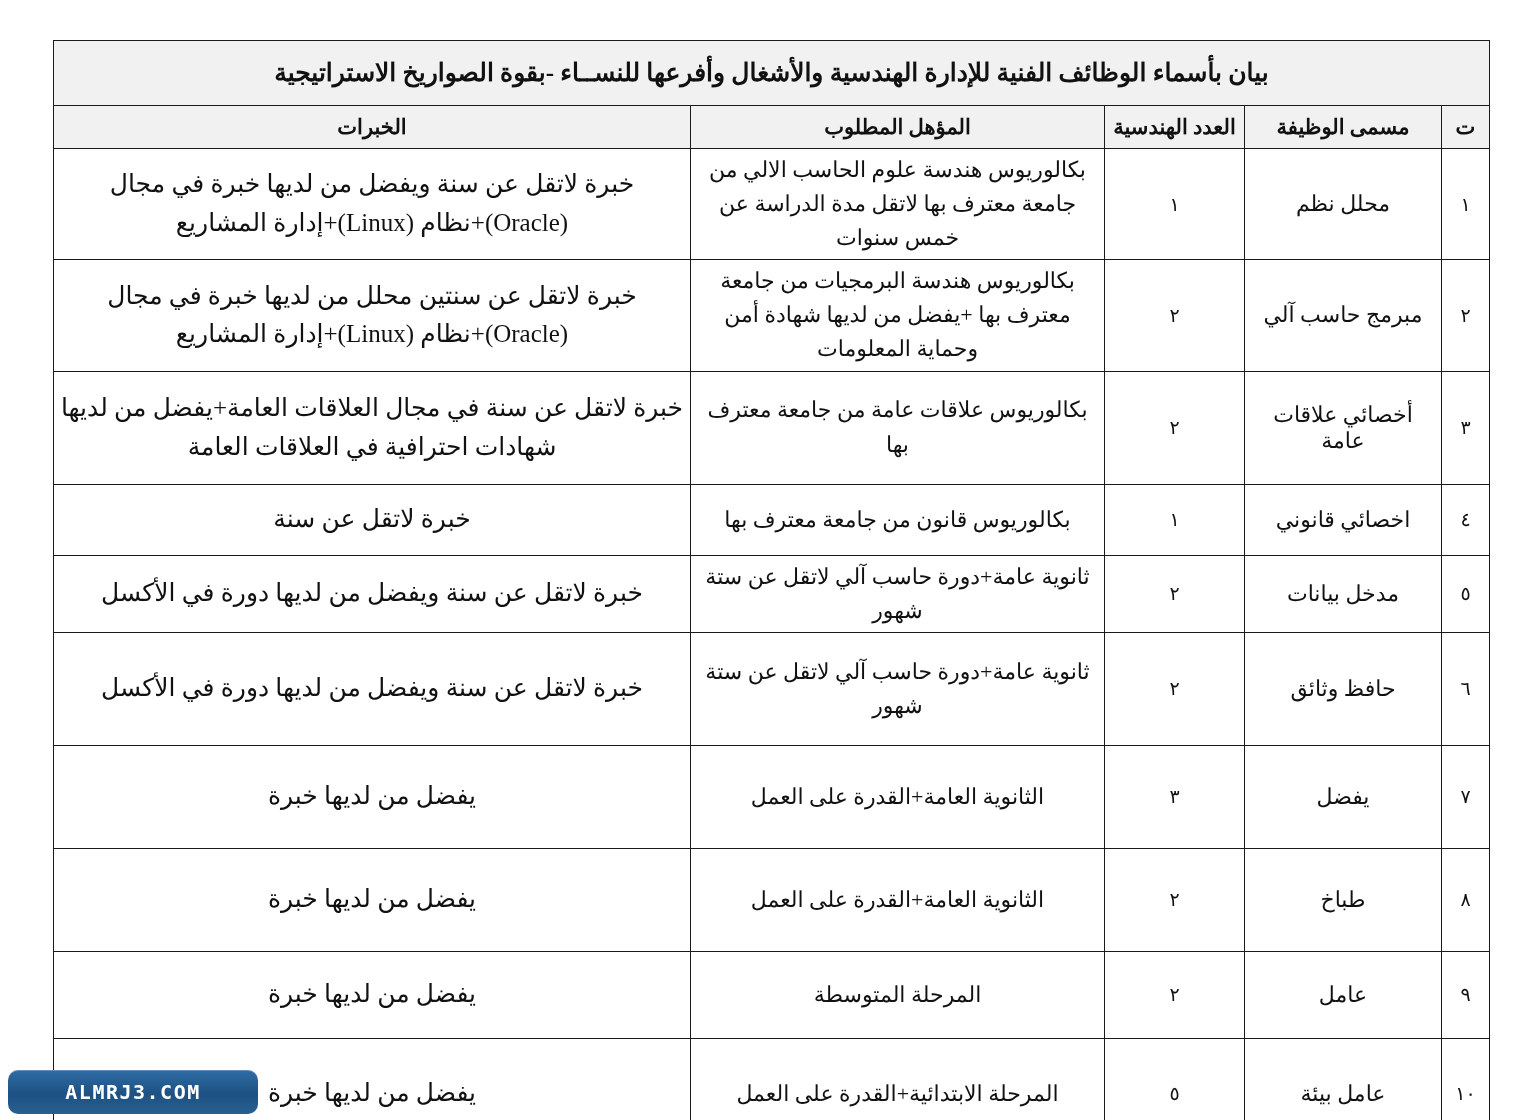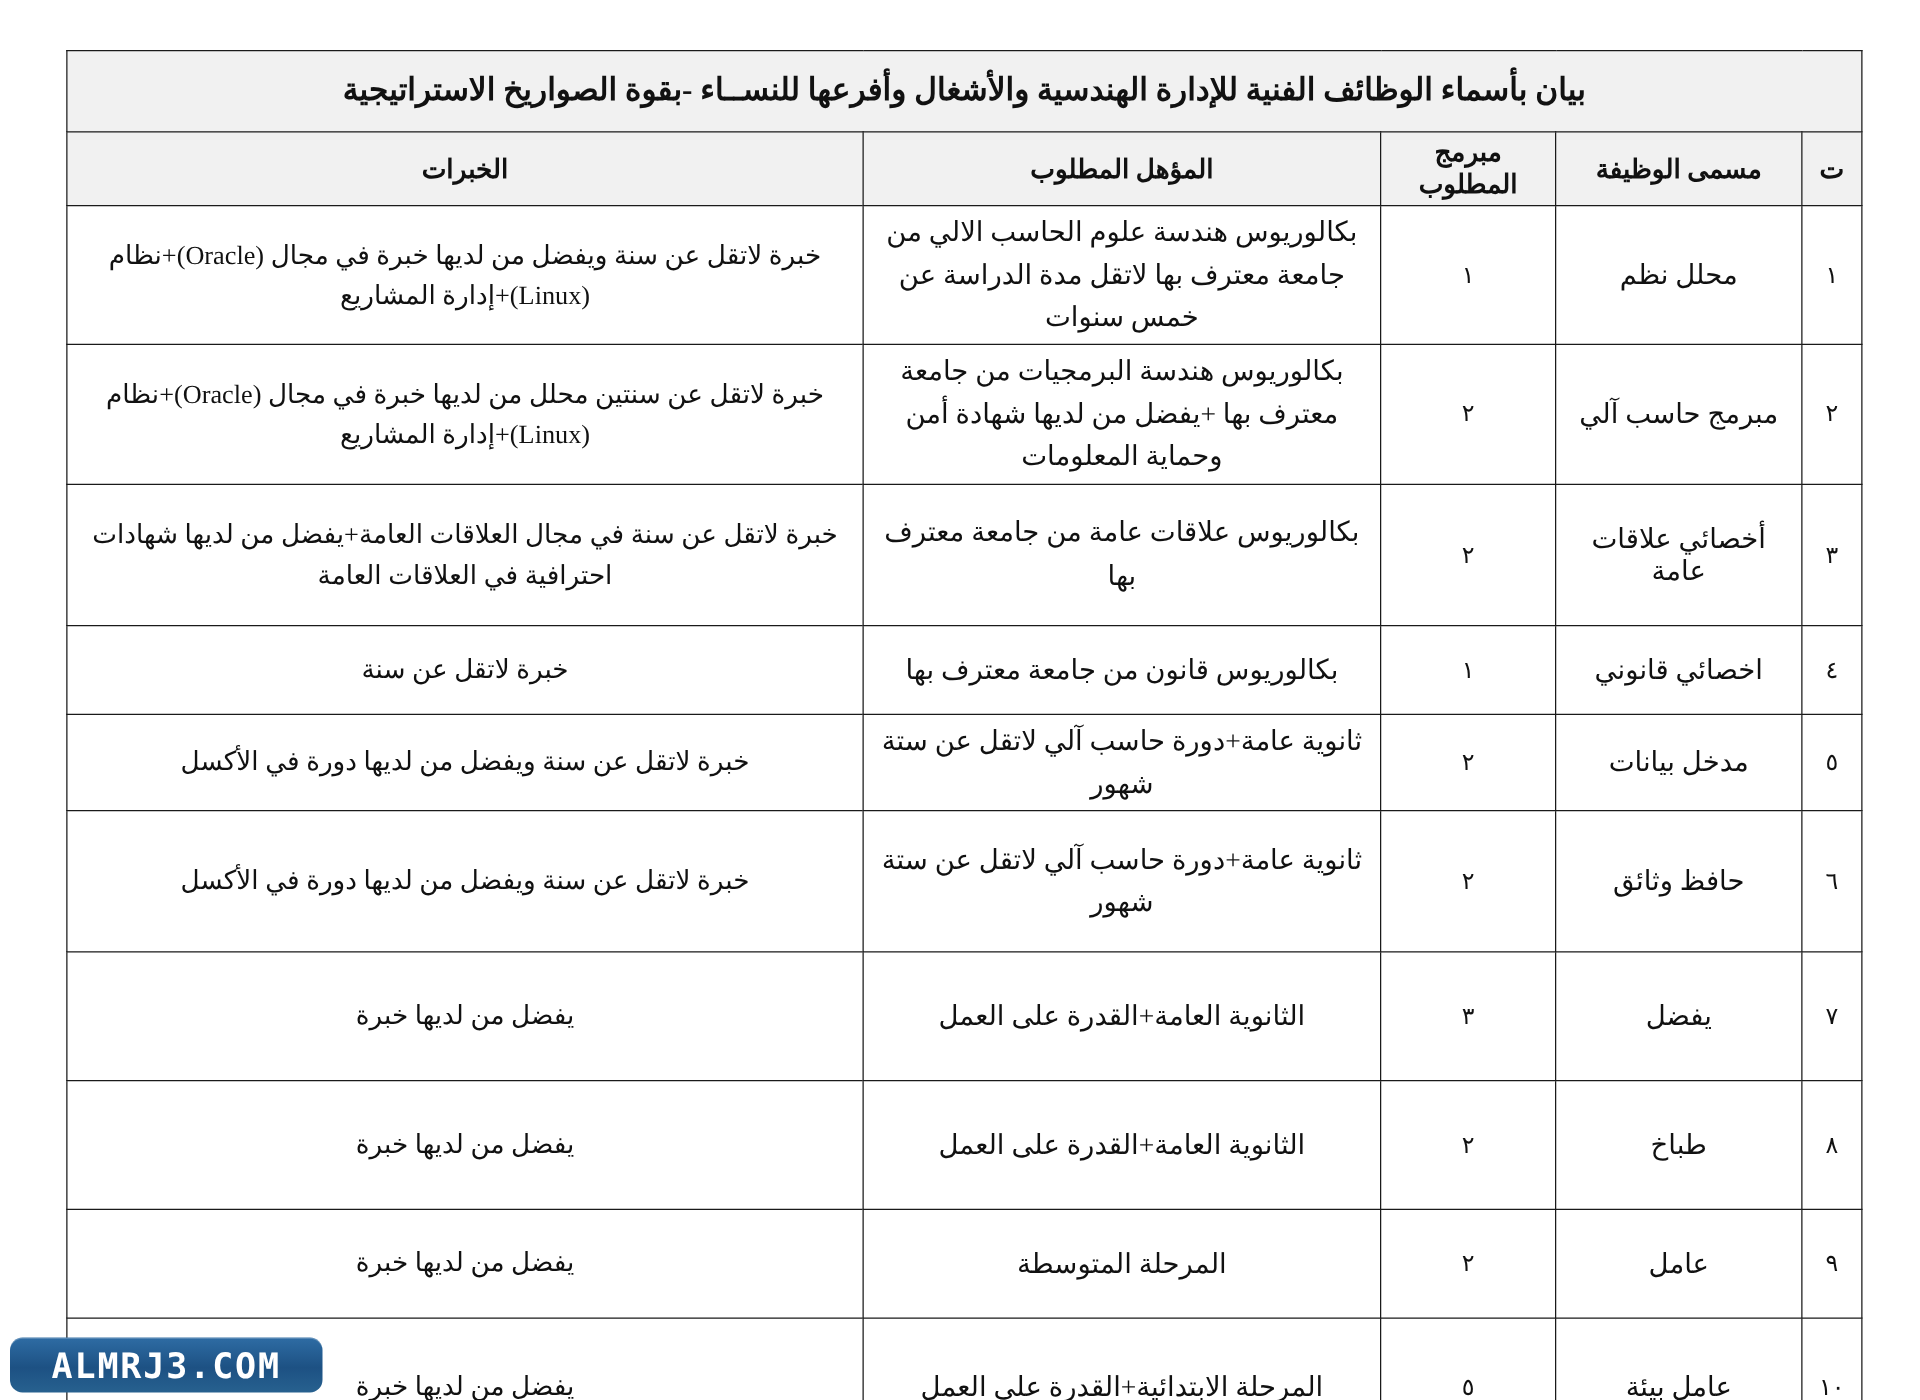--- a/index.html
+++ b/index.html
@@ -86,21 +86,21 @@
   }
   .cell-count {
     font-size: 19px;
   }
   .cell-qual {
     font-size: 22px;
     line-height: 1.55;
     padding: 6px 10px;
   }
   .cell-exp {
-    font-size: 21px;
+    font-size: 25px;
     line-height: 1.55;
     padding: 6px 12px;
   }
 
   
   tr.r-h1 td { height: 74px; }
   tr.r-h2 td { height: 86px; }
   tr.r-h3 td { height: 104px; }
   tr.r-h4 td { height: 62px; }
   tr.r-h5 td { height: 62px; }
@@ -137,21 +137,21 @@
     background: linear-gradient(180deg, #2e6ca4 0%, #1d5183 55%, #27618f 100%);
     display: flex;
     align-items: center;
     justify-content: center;
     box-shadow: inset 0 1px 0 rgba(255,255,255,0.25);
   }
   .watermark-text {
     color: #ffffff;
     font-family: "DejaVu Sans Mono", "Liberation Mono", monospace;
     font-weight: bold;
-    font-size: 28px;
+    font-size: 20px;
     letter-spacing: 1.5px;
     direction: ltr;
   }
 </style>
 </head>
 <body>
 
 <div class="page">
 
   <div class="table-wrap">
@@ -164,21 +164,21 @@
         <col class="c-exp">
       </colgroup>
 
       <thead>
         <tr>
           <th class="doc-title-cell" colspan="5">بيان بأسماء الوظائف الفنية للإدارة الهندسية والأشغال وأفرعها للنســاء -بقوة الصواريخ الاستراتيجية</th>
         </tr>
         <tr>
           <th class="hdr">ت</th>
           <th class="hdr">مسمى الوظيفة</th>
-          <th class="hdr">مبرمج المطلوب</th>
+          <th class="hdr">العدد الهندسية</th>
           <th class="hdr">المؤهل المطلوب</th>
           <th class="hdr">الخبرات</th>
         </tr>
       </thead>
 
       <tbody>
         <tr class="r-h1">
           <td class="cell-idx">١</td>
           <td class="cell-title">محلل نظم</td>
           <td class="cell-count">١</td>

